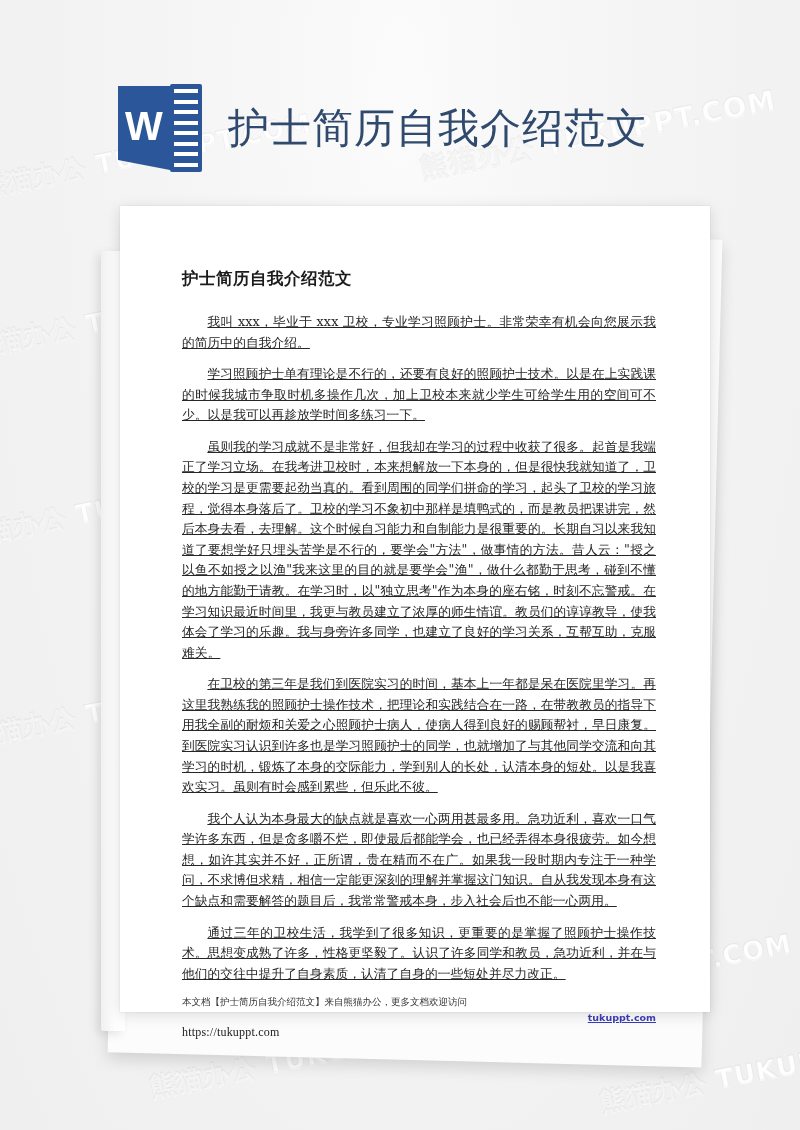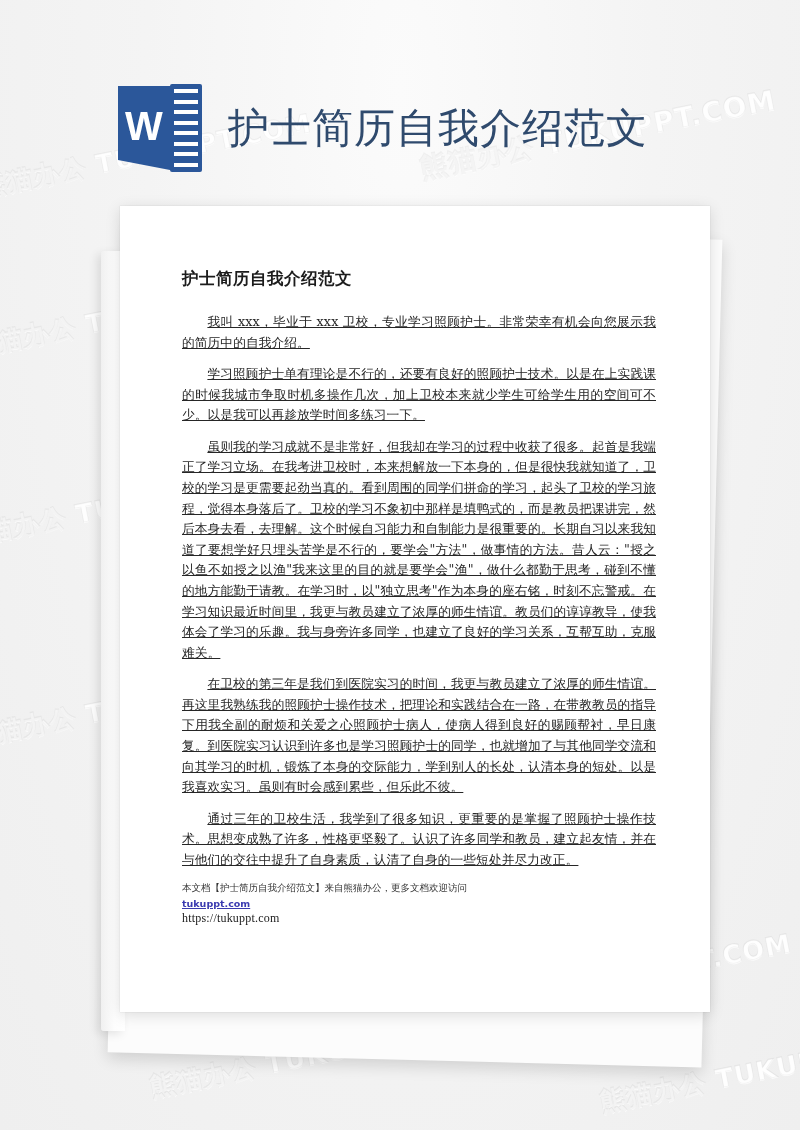--- a/index.html
+++ b/index.html
@@ -192,20 +192,21 @@
     line-height: 1.5;
     color: #333333;
     text-indent: 0;
   }
   #doc-footnote-link {
     display: block;
     color: #3a3ab0;
     text-decoration: underline;
     font-weight: bold;
     margin-top: 1px;
+    text-align: right;
   }
   #doc-url {
     font-family: Liberation Serif, serif;
     font-size: 12px;
     color: #1a1a1a;
     text-indent: 0;
     letter-spacing: 0.2px;
   }
 </style>
 </head>
@@ -245,22 +246,23 @@
   <div class="sheet" id="sheet-curl"></div>
   <div class="sheet" id="sheet-main"></div>
 </div>
 
 <div id="doc-body">
   <h1 id="doc-title">护士简历自我介绍范文</h1>
 
   <p class="doc-para">我叫 xxx，毕业于 xxx 卫校，专业学习照顾护士。非常荣幸有机会向您展示我的简历中的自我介绍。</p>
   <p class="doc-para">学习照顾护士单有理论是不行的，还要有良好的照顾护士技术。以是在上实践课的时候我城市争取时机多操作几次，加上卫校本来就少学生可给学生用的空间可不少。以是我可以再趁放学时间多练习一下。</p>
   <p class="doc-para">虽则我的学习成就不是非常好，但我却在学习的过程中收获了很多。起首是我端正了学习立场。在我考进卫校时，本来想解放一下本身的，但是很快我就知道了，卫校的学习是更需要起劲当真的。看到周围的同学们拼命的学习，起头了卫校的学习旅程，觉得本身落后了。卫校的学习不象初中那样是填鸭式的，而是教员把课讲完，然后本身去看，去理解。这个时候自习能力和自制能力是很重要的。长期自习以来我知道了要想学好只埋头苦学是不行的，要学会"方法"，做事情的方法。昔人云："授之以鱼不如授之以渔"我来这里的目的就是要学会"渔"，做什么都勤于思考，碰到不懂的地方能勤于请教。在学习时，以"独立思考"作为本身的座右铭，时刻不忘警戒。在学习知识最近时间里，我更与教员建立了浓厚的师生情谊。教员们的谆谆教导，使我体会了学习的乐趣。我与身旁许多同学，也建立了良好的学习关系，互帮互助，克服难关。</p>
-  <p class="doc-para">在卫校的第三年是我们到医院实习的时间，我更与教员建立了浓厚的师生情谊。再这里我熟练我的照顾护士操作技术，把理论和实践结合在一路，在带教教员的指导下用我全副的耐烦和关爱之心照顾护士病人，使病人得到良好的赐顾帮衬，早日康复。到医院实习认识到许多也是学习照顾护士的同学，也就增加了与其他同学交流和向其学习的时机，锻炼了本身的交际能力，学到别人的长处，认清本身的短处。以是我喜欢实习。虽则有时会感到累些，但乐此不彼。</p>
-  <p class="doc-para">通过三年的卫校生活，我学到了很多知识，更重要的是掌握了照顾护士操作技术。思想变成熟了许多，性格更坚毅了。认识了许多同学和教员，建立起友情，并在与他们的交往中提升了自身素质，认清了自身的一些短处并尽力改正。</p>
+  <p class="doc-para">在卫校的第三年是我们到医院实习的时间，基本上一年都是呆在医院里学习。再这里我熟练我的照顾护士操作技术，把理论和实践结合在一路，在带教教员的指导下用我全副的耐烦和关爱之心照顾护士病人，使病人得到良好的赐顾帮衬，早日康复。到医院实习认识到许多也是学习照顾护士的同学，也就增加了与其他同学交流和向其学习的时机，锻炼了本身的交际能力，学到别人的长处，认清本身的短处。以是我喜欢实习。虽则有时会感到累些，但乐此不彼。</p>
+  <p class="doc-para">我个人认为本身最大的缺点就是喜欢一心两用甚最多用。急功近利，喜欢一口气学许多东西，但是贪多嚼不烂，即使最后都能学会，也已经弄得本身很疲劳。如今想想，如许其实并不好，正所谓，贵在精而不在广。如果我一段时期内专注于一种学问，不求博但求精，相信一定能更深刻的理解并掌握这门知识。自从我发现本身有这个缺点和需要解答的题目后，我常常警戒本身，步入社会后也不能一心两用。</p>
+  <p class="doc-para">通过三年的卫校生活，我学到了很多知识，更重要的是掌握了照顾护士操作技术。思想变成熟了许多，性格更坚毅了。认识了许多同学和教员，急功近利，并在与他们的交往中提升了自身素质，认清了自身的一些短处并尽力改正。</p>
 
   <div id="doc-footnote">
     <span>本文档【护士简历自我介绍范文】来自熊猫办公，更多文档欢迎访问</span>
     <a id="doc-footnote-link" href="#">tukuppt.com</a>
   </div>
 
   <div id="doc-url">https://tukuppt.com</div>
 </div>
 
 </body></html>

